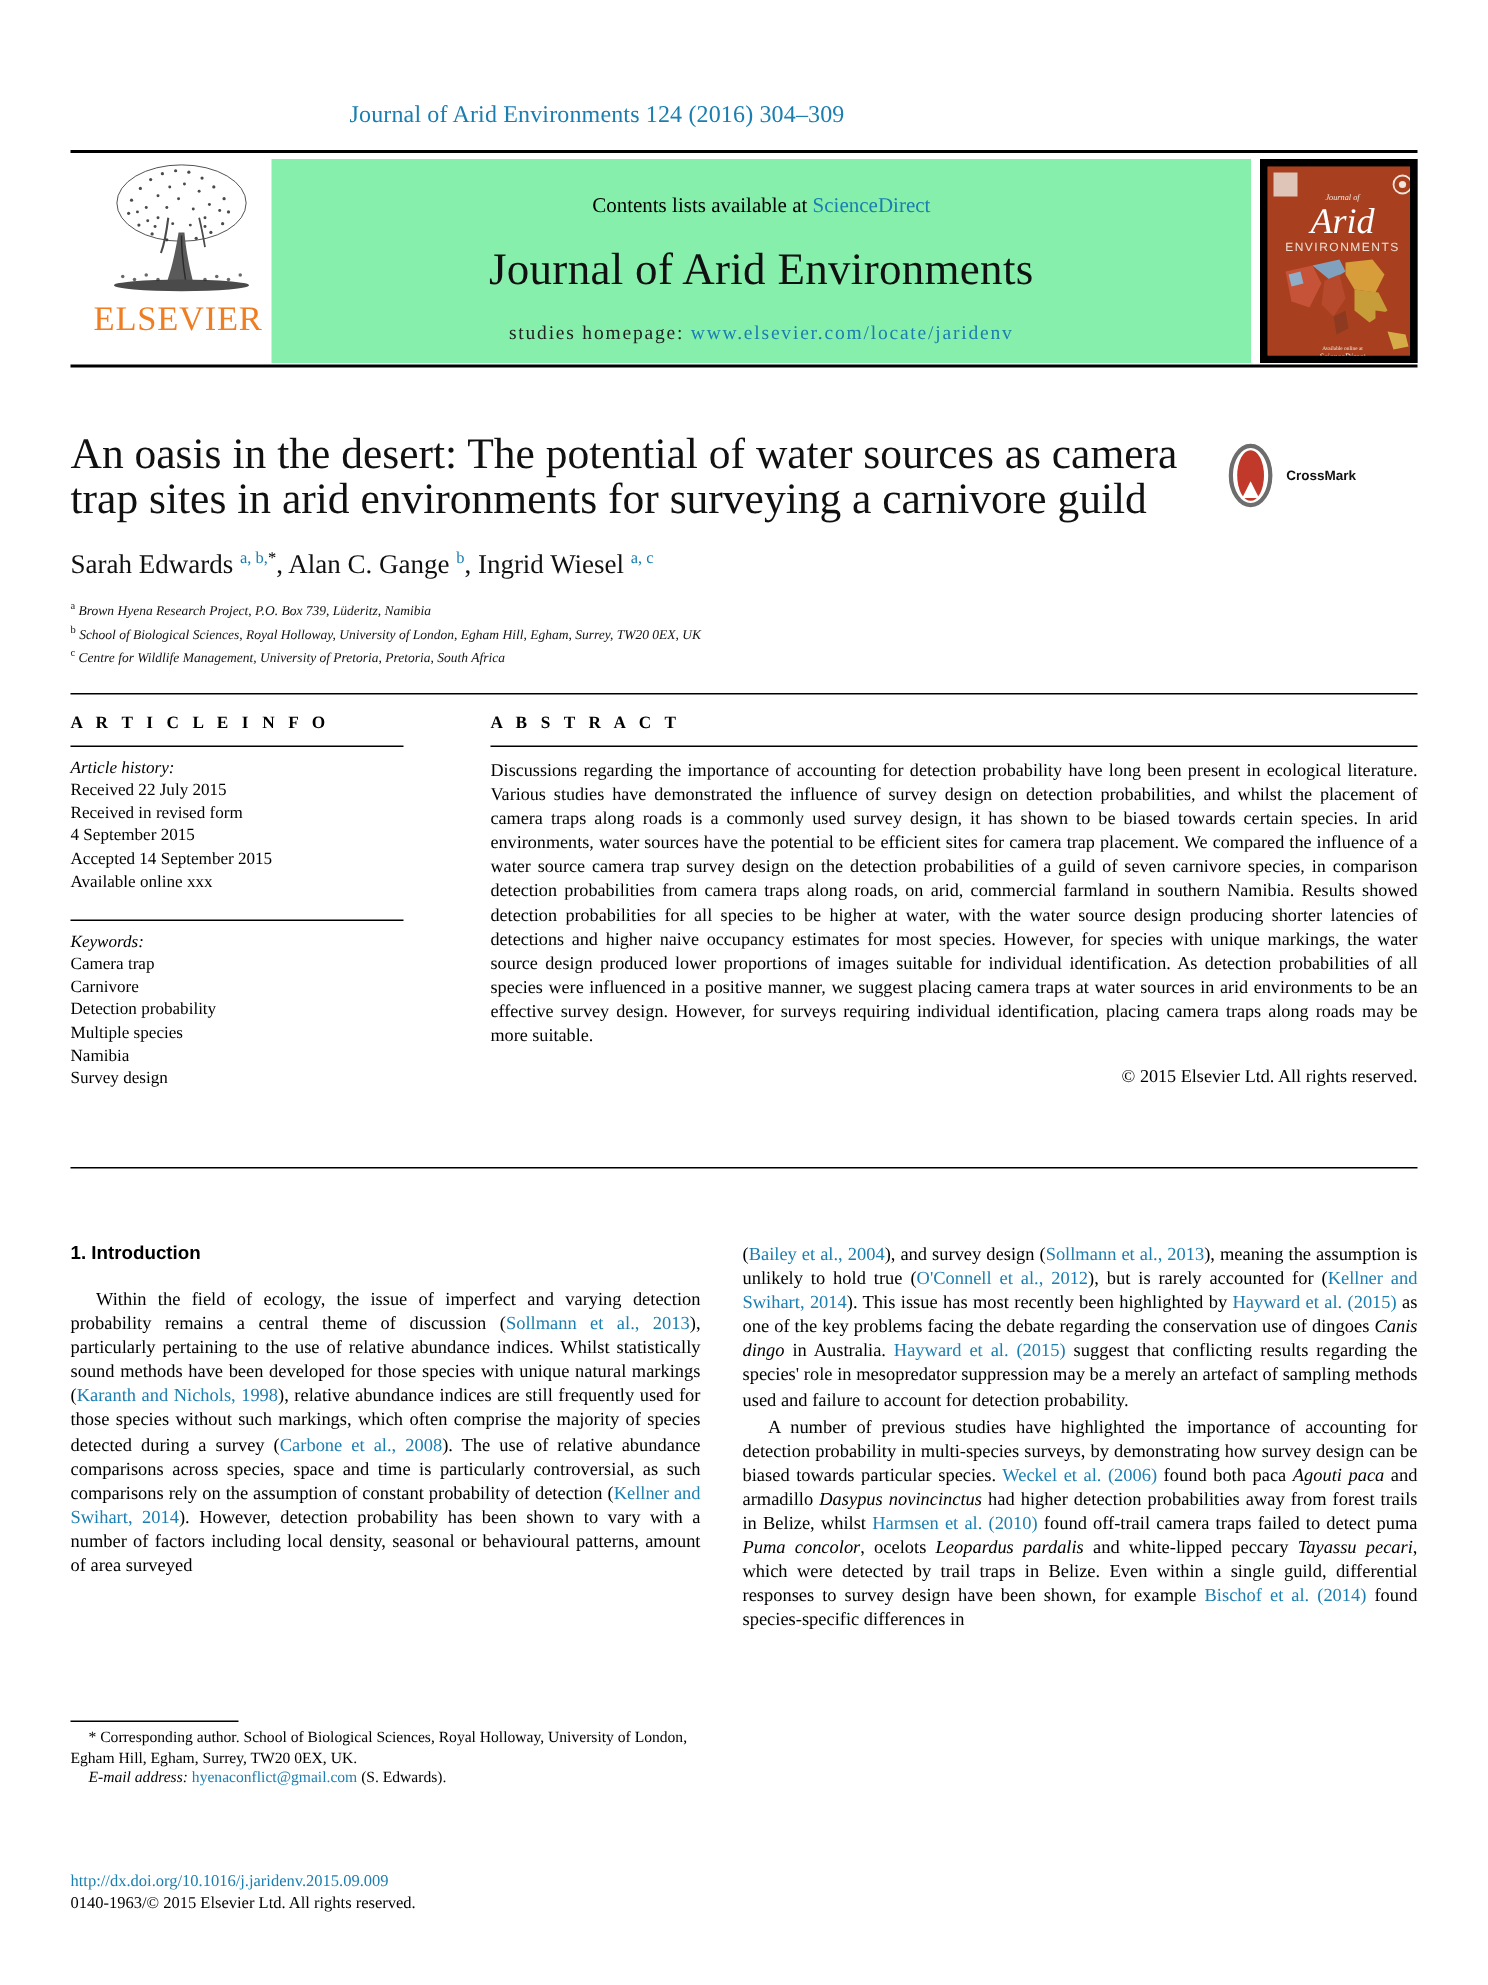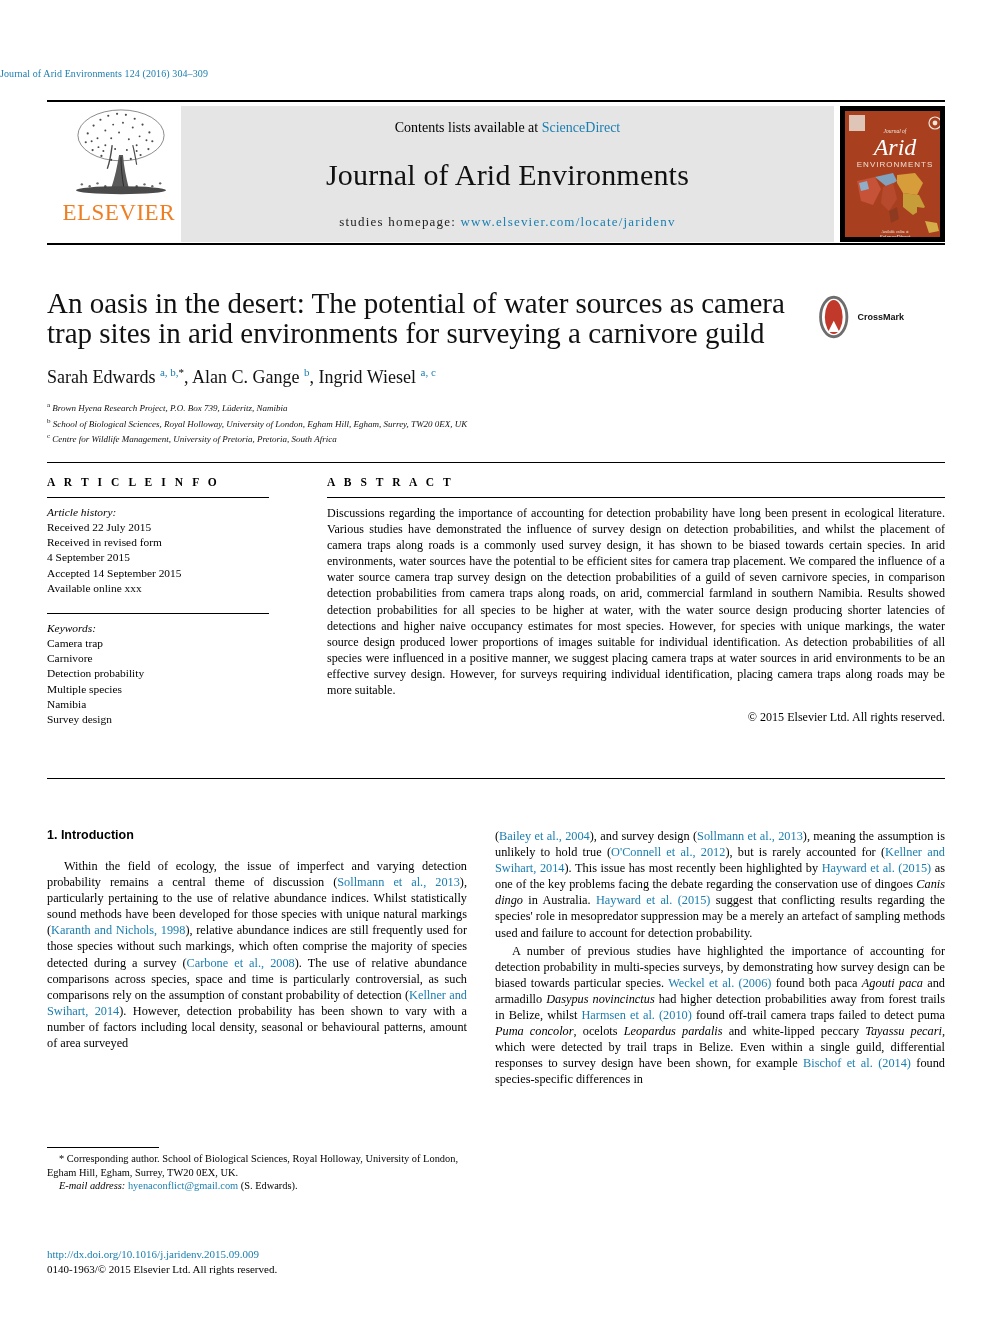--- a/index.html
+++ b/index.html
@@ -21,22 +21,22 @@
     height: 1323px;
     box-sizing: border-box;
   }
 
   
   .running-head {
     position: absolute;
     top: 68px;
     left: 0;
     width: 796px;
-    text-align: left;
-    font-size: 10px;
+    text-align: center;
+    font-size: 16px;
     color: #1a7eb0;
     font-family: "Liberation Serif", serif;
     letter-spacing: 0.1px;
   }
 
   
   .banner {
     position: absolute;
     top: 100px;
     left: 47px;
@@ -74,28 +74,28 @@
   .elsevier-word {
     font-family: "Liberation Serif", serif;
     font-size: 23px;
     color: #ef7d22;
     letter-spacing: 0.5px;
     line-height: 1;
     margin-top: 1px;
   }
   .banner-center {
     flex: 1 1 auto;
-    background: #e5e5e5;
+    background: #86efac;
     margin-left: 6px;
     margin-right: 6px;
     display: flex;
     flex-direction: column;
     justify-content: space-between;
     align-items: center;
-    padding: 14px 0 12px 0;
+    padding: 24px 0 12px 0;
     box-sizing: border-box;
   }
   .contents-line {
     font-size: 14px;
     color: #000;
   }
   .contents-line .sd {
     color: #1a7eb0;
   }
   .journal-name {

